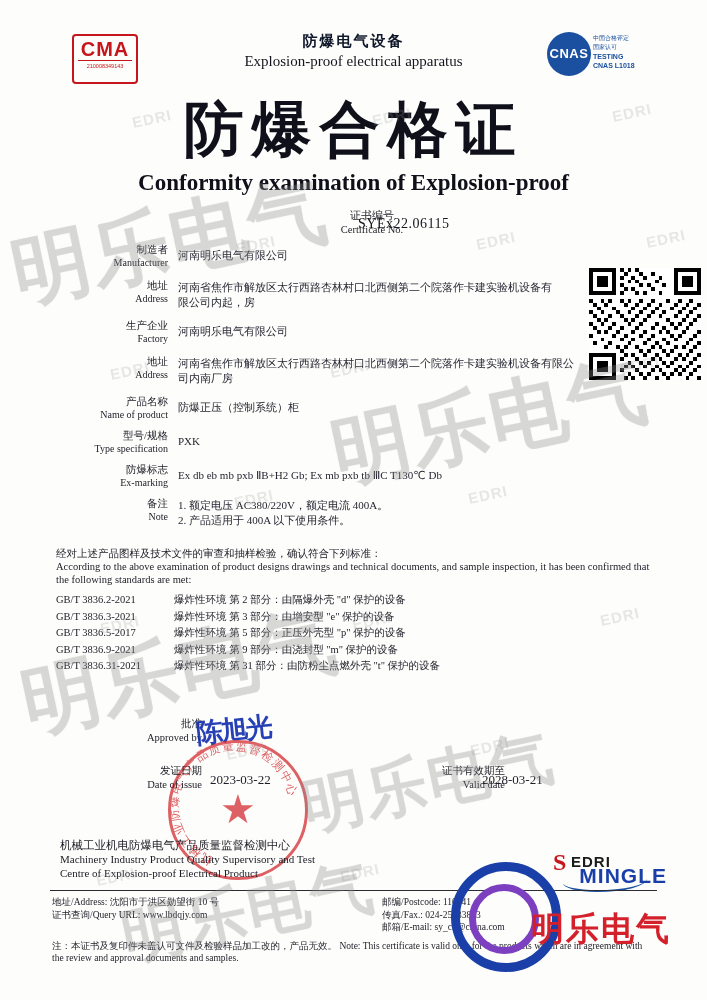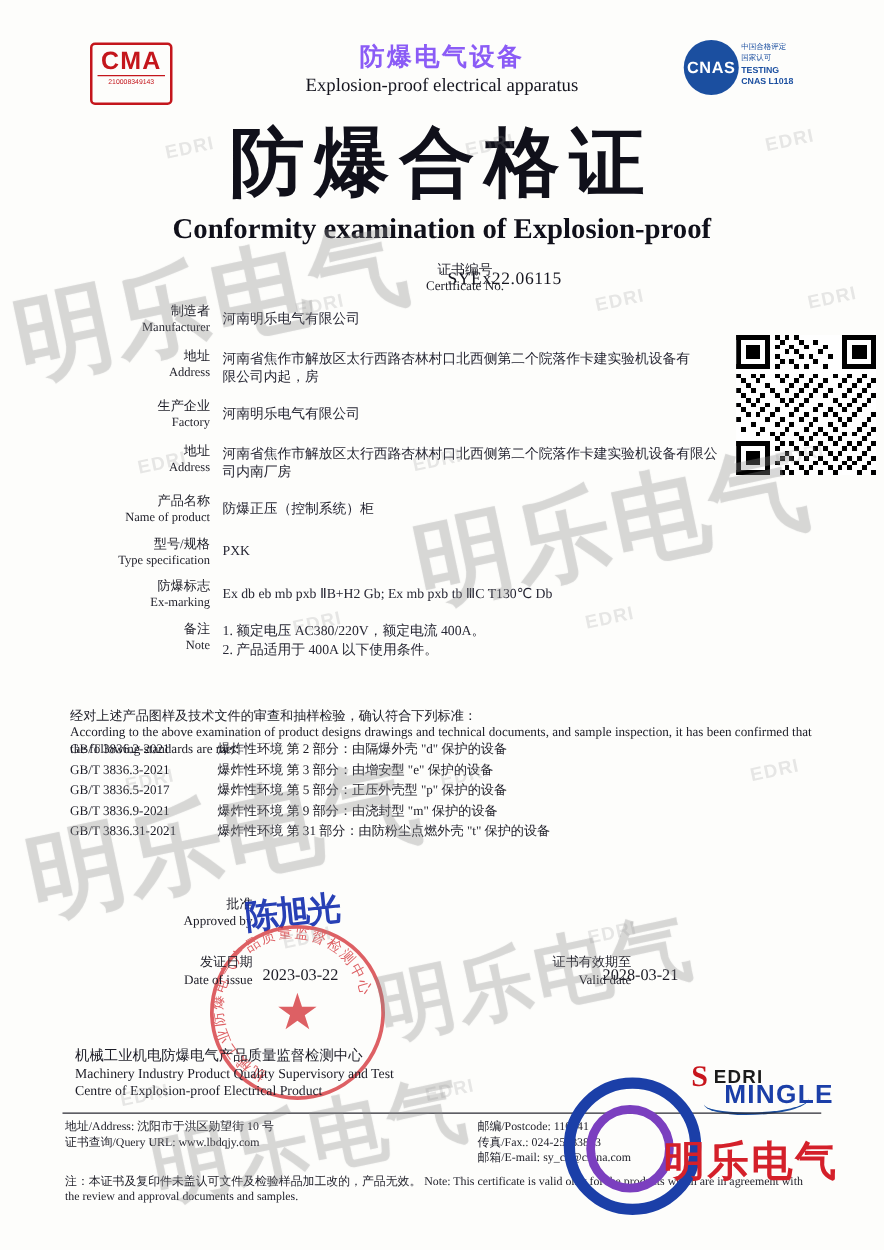--- a/index.html
+++ b/index.html
@@ -42,21 +42,21 @@
     position:absolute;left:72px;top:18px;width:62px;height:46px;
     border:2px solid #c4161c;border-radius:4px;
     color:#c4161c;text-align:center;
     font-family:"Liberation Sans", sans-serif;
   }
   .ma-badge .ma{font-size:20px;font-weight:700;line-height:20px;margin-top:3px;letter-spacing:1px;}
   .ma-badge .num{font-size:5.5px;line-height:8px;letter-spacing:0;}
   .ma-badge .bar{height:1px;background:#c4161c;margin:1px 4px;}
 
   .hdr-title{position:absolute;left:0;right:0;top:16px;text-align:center;}
-  .hdr-title .cn{font-size:20px;font-weight:700;letter-spacing:2px;color:#8b5cf6;}
+  .hdr-title .cn{font-size:15px;font-weight:700;letter-spacing:2px;color:#0f172a;}
   .hdr-title .en{font-size:15px;font-style:normal;margin-top:2px;color:#15151f;font-family:"Liberation Serif",serif;}
 
   .cnas{position:absolute;right:68px;top:14px;width:92px;height:52px;text-align:center;}
   .cnas .circ{
     position:absolute;left:0;top:2px;width:44px;height:44px;border-radius:50%;
     background:#1b4fa0;color:#fff;font-family:"Liberation Sans",sans-serif;
     font-size:13px;font-weight:700;line-height:44px;letter-spacing:.5px;
   }
   .cnas .txt{
     position:absolute;left:46px;top:4px;text-align:left;
@@ -97,21 +97,21 @@
   .lbl .en{font-size:10px;display:block;margin-top:1px;}
   .val{
     position:absolute;left:118px;right:0;
     font-size:11px;line-height:14px;color:#262633;
   }
   .val.two{line-height:15px;font-family:Liberation Serif, serif;}
   .qr-wrap{position:absolute;right:6px;top:268px;width:112px;height:112px;}
   .qr-wrap svg{display:block;}
 
   
-  .statement{position:absolute;left:56px;top:547px;width:600px;font-size:10.5px;line-height:13px;margin-top:20px;}
+  .statement{position:absolute;left:56px;top:547px;width:600px;font-size:10.5px;line-height:13px;}
   .statement .en{font-size:10.5px;}
   .std{position:absolute;left:56px;top:592px;width:600px;}
   .std-row{display:flex;font-size:10.5px;line-height:16.5px;}
   .std-code{width:118px;flex:0 0 118px;}
   .std-text{flex:1;}
 
   
   .appr{position:absolute;left:92px;top:718px;width:110px;text-align:right;line-height:12px;}
   .appr .cn{font-size:10.5px;display:block;}
   .appr .en{font-size:10.5px;display:block;margin-top:2px;}

